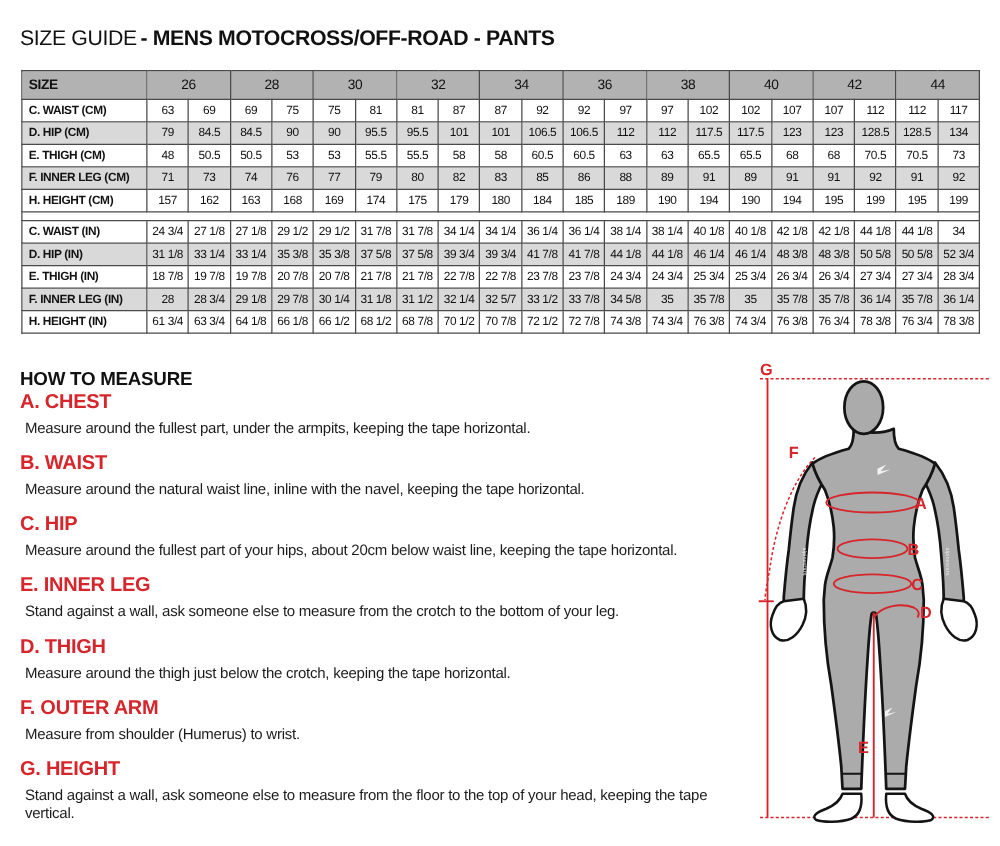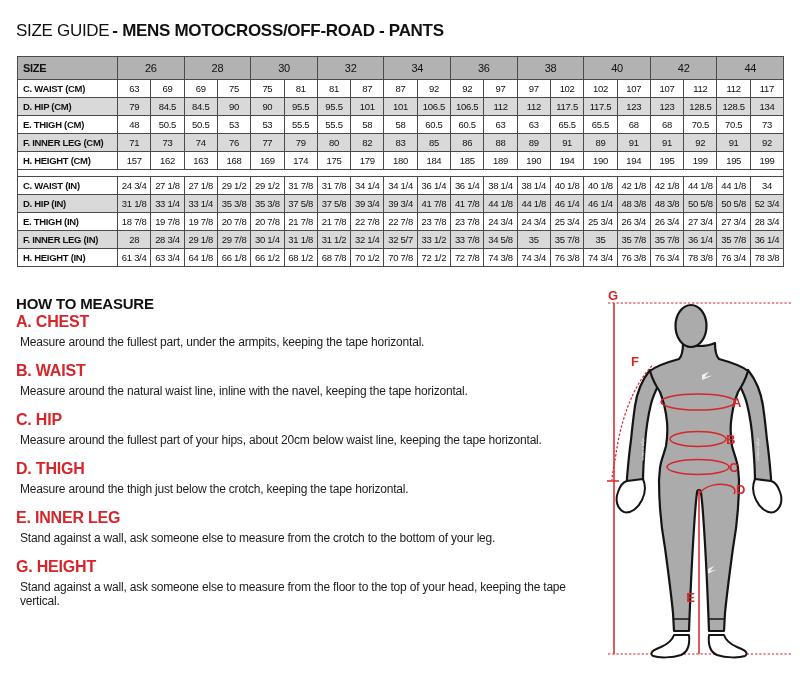--- a/index.html
+++ b/index.html
@@ -340,26 +340,30 @@
       </div>
       <div class="measure-item">
         <h3>B. WAIST</h3>
         <p>Measure around the natural waist line, inline with the navel, keeping the tape horizontal.</p>
       </div>
       <div class="measure-item">
         <h3>C. HIP</h3>
         <p>Measure around the fullest part of your hips, about 20cm below waist line, keeping the tape horizontal.</p>
       </div>
       <div class="measure-item">
+        <h3>E. INNER LEG</h3>
+        <p>Stand against a wall, ask someone else to measure from the crotch to the bottom of your leg.</p>
+      </div>
+      <div class="measure-item">
         <h3>D. THIGH</h3>
         <p>Measure around the thigh just below the crotch, keeping the tape horizontal.</p>
       </div>
       <div class="measure-item">
-        <h3>E. INNER LEG</h3>
-        <p>Stand against a wall, ask someone else to measure from the crotch to the bottom of your leg.</p>
+        <h3>F. OUTER ARM</h3>
+        <p>Measure from shoulder (Humerus) to wrist.</p>
       </div>
       <div class="measure-item">
         <h3>G. HEIGHT</h3>
         <p>Stand against a wall, ask someone else to measure from the floor to the top of your head, keeping the tape vertical.</p>
       </div>
     </div>
 </section>
 
 <div class="figure">
   <svg width="202" height="382" viewBox="0 0 202 382">

